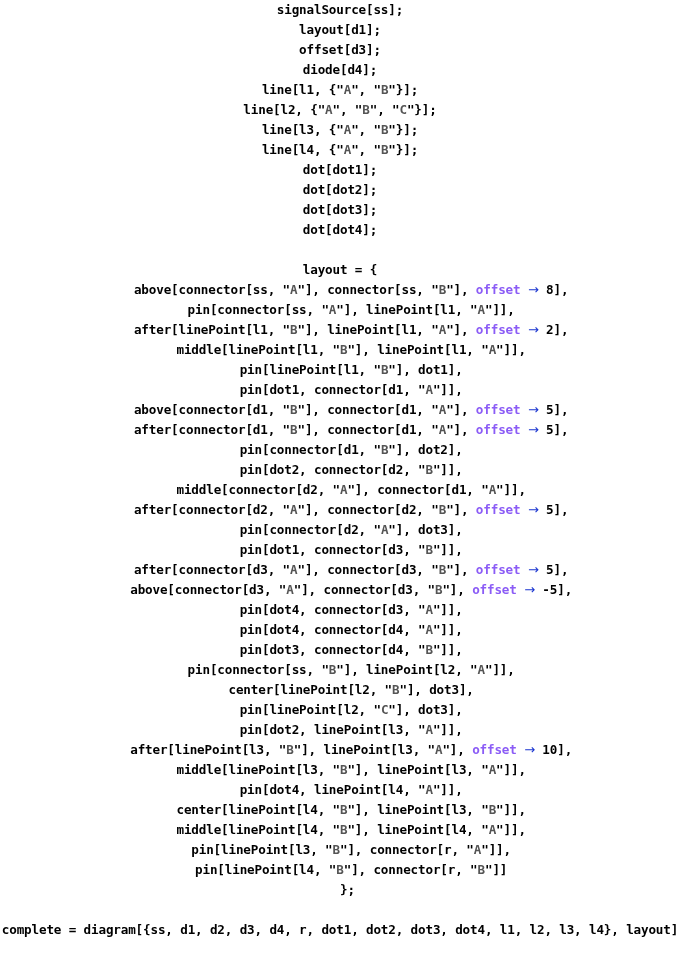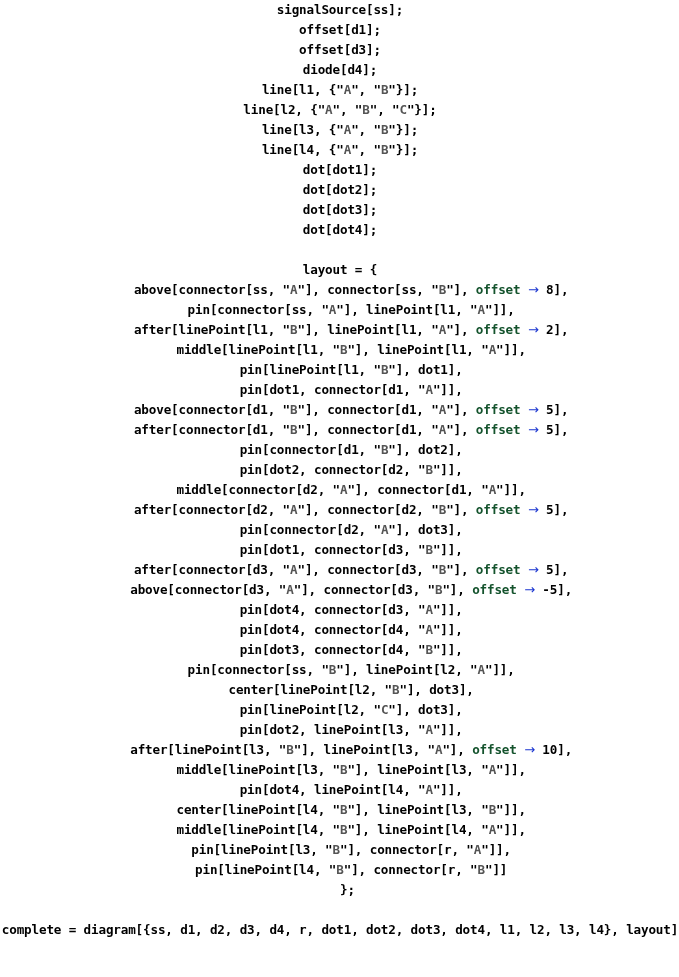--- a/index.html
+++ b/index.html
@@ -27,30 +27,30 @@
     color: #000000;
     letter-spacing: -0.15px;
     padding-left: 1px;
     text-align: center;
   }
   .code-line.blank {
     height: 20px;
   }
   .tok-string  { color: #555555; }
   .tok-quote   { color: #000000; }
-  .tok-option  { color: #14532d; }
+  .tok-option  { color: #8b5cf6; }
   .tok-arrow   { color: #1a35d0; font-family: "DejaVu Sans", sans-serif; font-weight: normal; font-size: 13px; }
   .tok-eq      { color: #000000; }
 </style>
 </head>
 <body>
 
 <div id="code-listing">
     <div class="code-line">signalSource[ss];</div>
-    <div class="code-line">offset[d1];</div>
+    <div class="code-line">layout[d1];</div>
     <div class="code-line">offset[d3];</div>
     <div class="code-line">diode[d4];</div>
     <div class="code-line">line[l1, {<span class="tok-quote">"</span><span class="tok-string">A</span><span class="tok-quote">"</span>, <span class="tok-quote">"</span><span class="tok-string">B</span><span class="tok-quote">"</span>}];</div>
     <div class="code-line">line[l2, {<span class="tok-quote">"</span><span class="tok-string">A</span><span class="tok-quote">"</span>, <span class="tok-quote">"</span><span class="tok-string">B</span><span class="tok-quote">"</span>, <span class="tok-quote">"</span><span class="tok-string">C</span><span class="tok-quote">"</span>}];</div>
     <div class="code-line">line[l3, {<span class="tok-quote">"</span><span class="tok-string">A</span><span class="tok-quote">"</span>, <span class="tok-quote">"</span><span class="tok-string">B</span><span class="tok-quote">"</span>}];</div>
     <div class="code-line">line[l4, {<span class="tok-quote">"</span><span class="tok-string">A</span><span class="tok-quote">"</span>, <span class="tok-quote">"</span><span class="tok-string">B</span><span class="tok-quote">"</span>}];</div>
     <div class="code-line">dot[dot1];</div>
     <div class="code-line">dot[dot2];</div>
     <div class="code-line">dot[dot3];</div>
     <div class="code-line">dot[dot4];</div>

